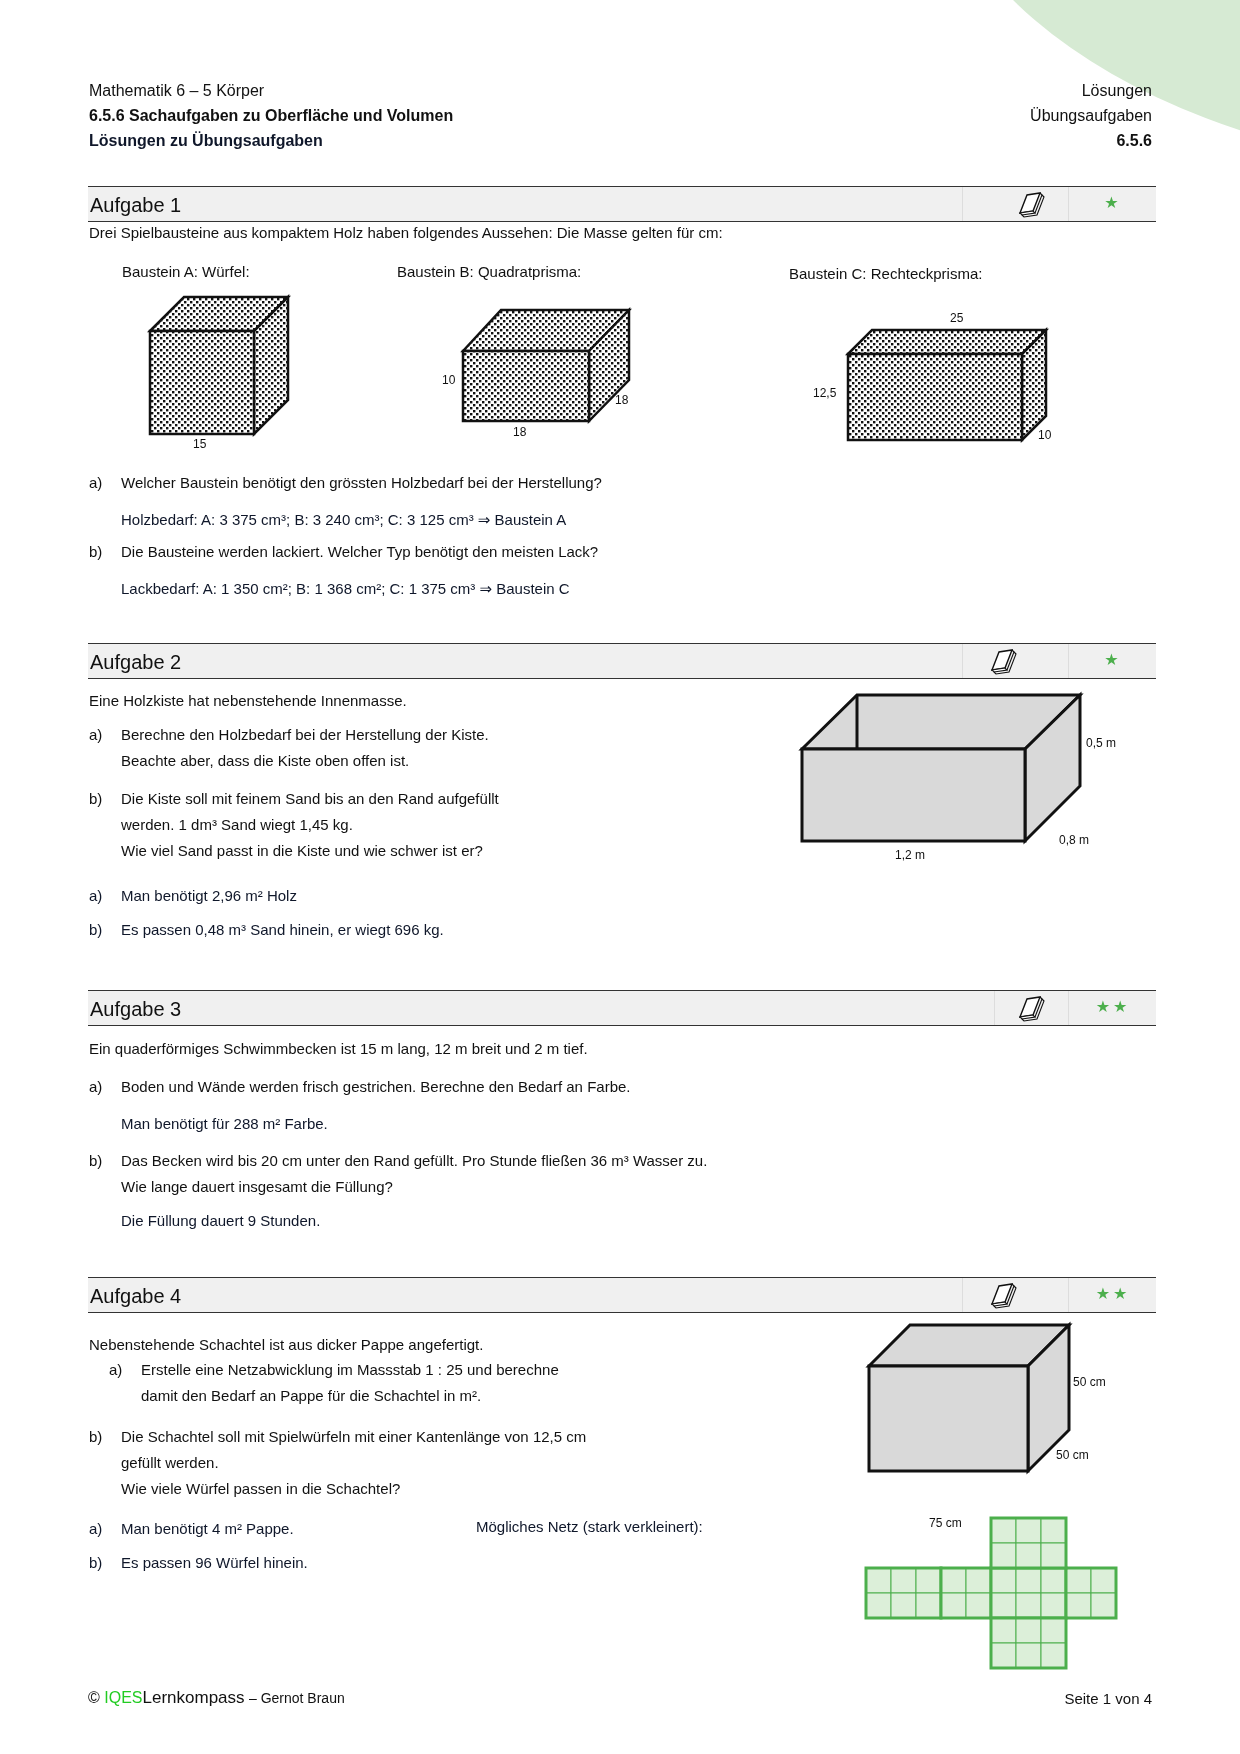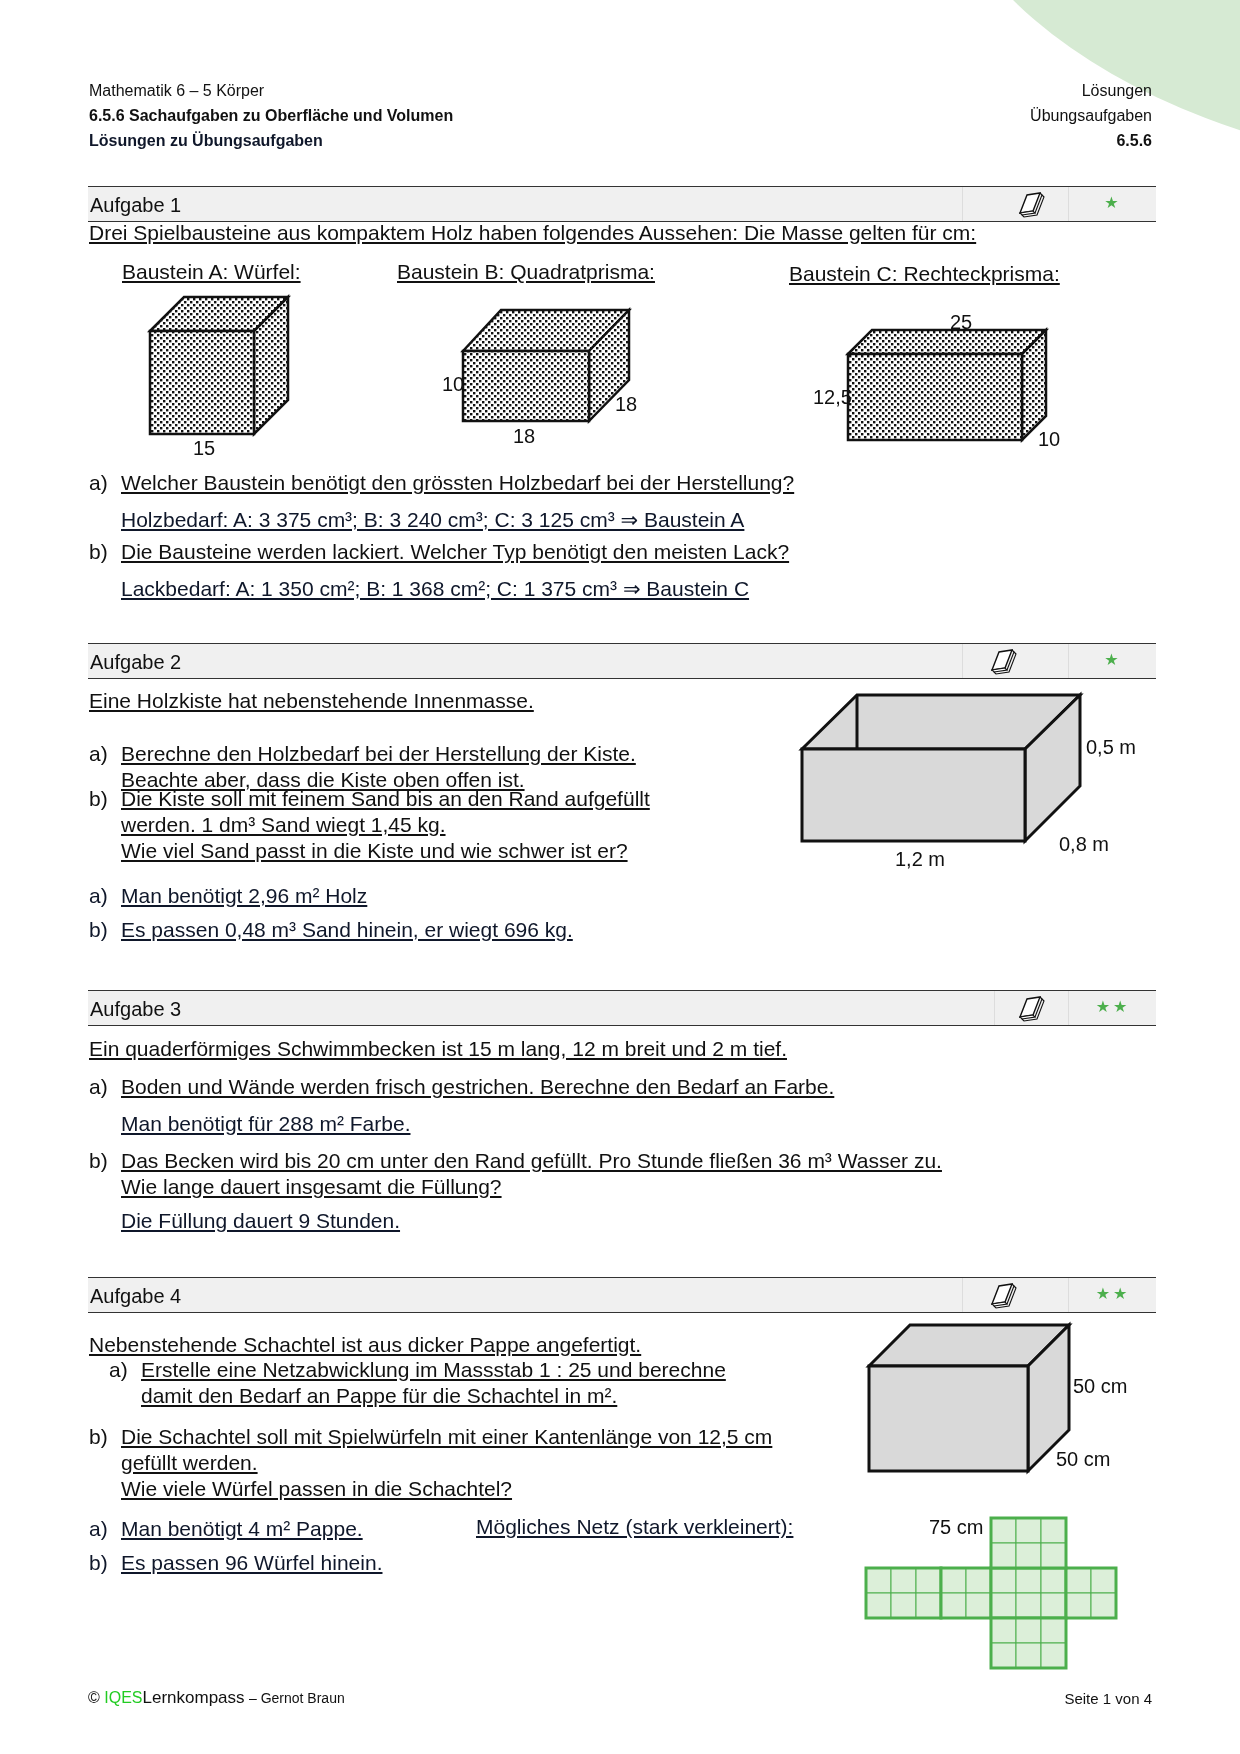--- a/index.html
+++ b/index.html
@@ -12,24 +12,24 @@
   .green { color:#0f172a; }
   .hdr-right { position:absolute; right:88px; top:78px; font-size:16px; line-height:25px; text-align:right; }
   .hdr-right .bold { font-weight:bold; }
   .taskbar { position:absolute; left:88px; width:1068px; height:36px; background:#f0f0f0;
              border-top:1.5px solid #333; border-bottom:1.5px solid #333; box-sizing:border-box; }
   .taskbar .title { position:absolute; left:2px; top:7px; font-size:20px; }
   .taskbar .sep1, .taskbar .sep2 { position:absolute; top:0; height:100%; width:1px; background:#ddd; }
   .taskbar .sep1 { left:874px; } .taskbar .sep2 { left:980px; }
   .taskbar .book { position:absolute; left:928px; top:4px; width:30px; height:28px; }
   .taskbar .stars { position:absolute; left:985px; top:6px; width:80px; text-align:center; color:#4caf4c; font-size:16px; letter-spacing:3px; }
-  .t { position:absolute; font-size:21px; line-height:26px; white-space:nowrap;text-decoration:underline; }
+  .t { position:absolute; font-size:15px; line-height:26px; white-space:nowrap; }
   .ind { padding-left:32px; text-indent:-32px; }
   .lbl { display:inline-block; width:32px; text-indent:0; }
-  .dimlab { position:absolute; font-size:20px; white-space:nowrap; }
+  .dimlab { position:absolute; font-size:12px; white-space:nowrap; }
   svg { position:absolute; overflow:visible; }
   .footer-l { position:absolute; left:88px; top:1688px; font-size:16px; }
   .footer-r { position:absolute; right:88px; top:1690px; font-size:15px; }
   .iqes { color:#22cc22; }
 </style>
 </head>
 <body>
 
 <svg width="0" height="0" style="position:absolute">
   <defs>
@@ -113,21 +113,21 @@
 <div class="taskbar" style="top:643px;">
   <span class="title">Aufgabe 2</span>
   <span class="sep1" style="left:874px"></span>
     <span class="sep2"></span>
   <svg class="book" style="left:900px">
       <use href="#book"></use>
     </svg>
   <span class="stars">★</span>
 </div>
 <div class="t" style="left:89px;top:688px;">Eine Holzkiste hat nebenstehende Innenmasse.</div>
-<div class="t ind" style="left:89px;top:722px;margin-top:19px;">
+<div class="t ind" style="left:89px;top:722px;">
   <span class="lbl">a)</span><span>Berechne den Holzbedarf bei der Herstellung der Kiste.</span><br><span>Beachte aber, dass die Kiste oben offen ist.</span>
 </div>
 <div class="t ind" style="left:89px;top:786px;">
   <span class="lbl">b)</span><span>Die Kiste soll mit feinem Sand bis an den Rand aufgefüllt</span><br><span>werden. 1 dm³ Sand wiegt 1,45 kg.</span><br><span>Wie viel Sand passt in die Kiste und wie schwer ist er?</span>
 </div>
 <div class="t green" style="left:89px;top:883px;">
   <span class="lbl">a)</span><span>Man benötigt 2,96 m² Holz</span>
 </div>
 <div class="t green" style="left:89px;top:917px;">
   <span class="lbl">b)</span><span>Es passen 0,48 m³ Sand hinein, er wiegt 696 kg.</span>

